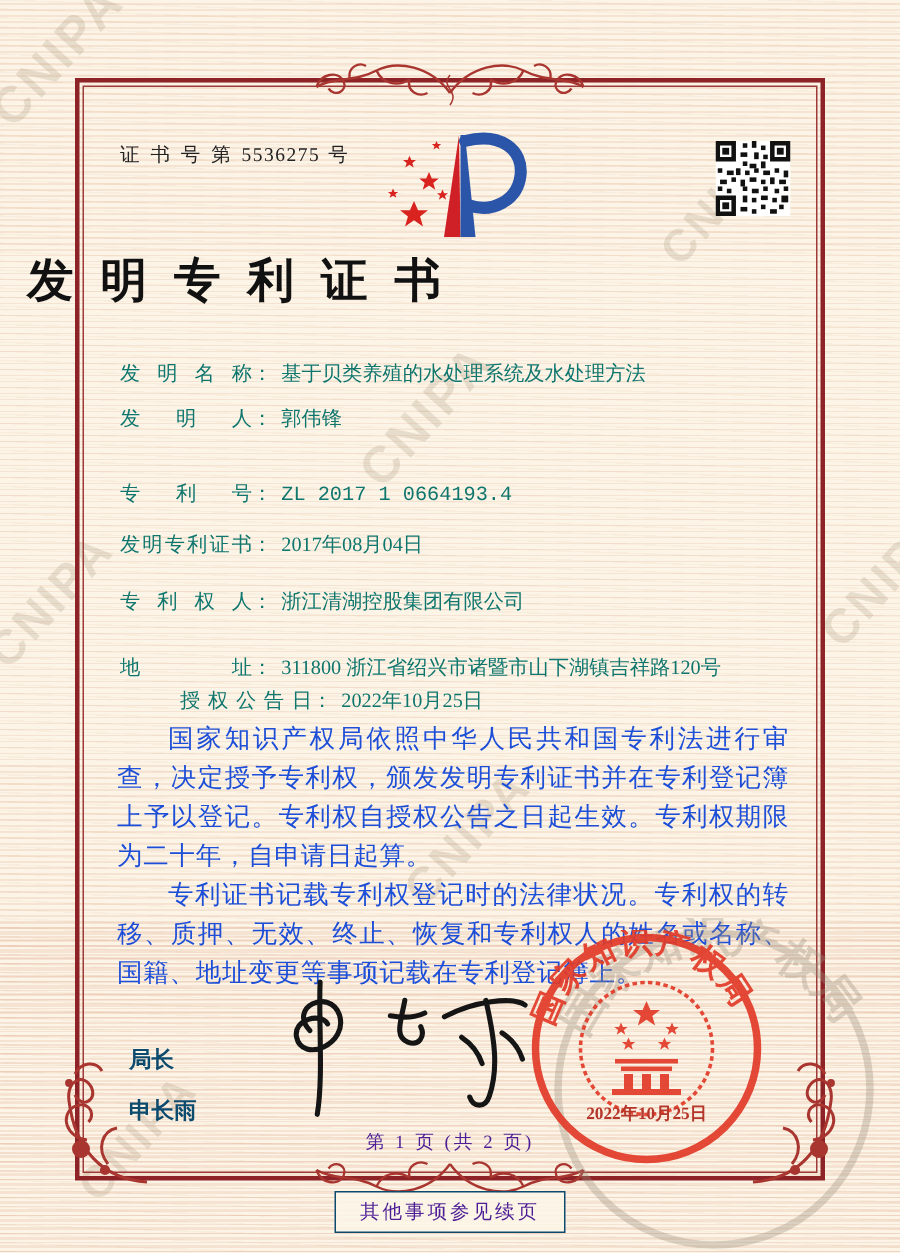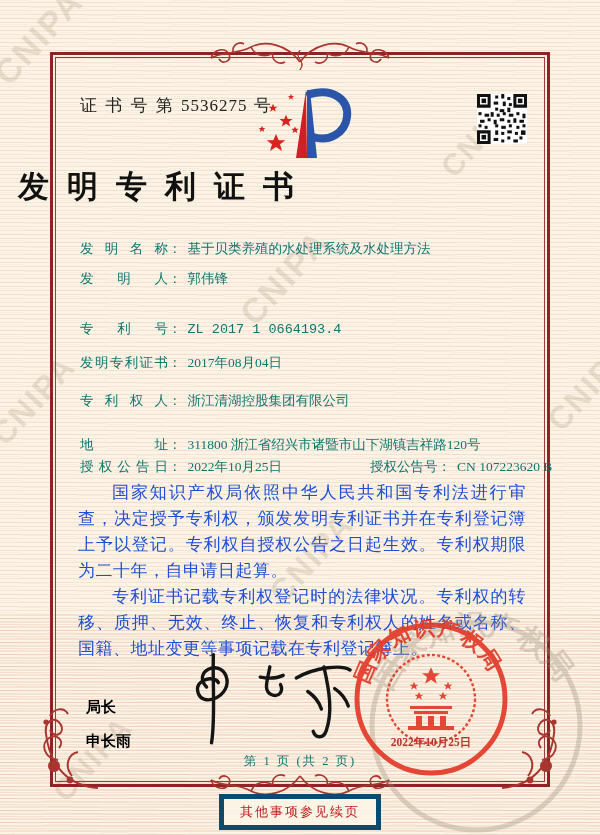--- a/index.html
+++ b/index.html
@@ -41,21 +41,21 @@
     position:absolute; left:50px; top:52px; width:500px; height:735px;
     border:3px solid #8e2327;
   }
   .frame::after {
     content:""; position:absolute; inset:2px;
     border:1px solid #9d3a3a;
   }
   .ornament { position:absolute; pointer-events:none; }
   .cert-no {
     position:absolute; left:80px; top:94px;
-    font-size:17px; letter-spacing:2px; color:#222;
+    font-size:13px; letter-spacing:2px; color:#222;
   }
   .cert-no .num { letter-spacing:1px; font-family:"Liberation Serif",serif; }
   .logo { position:absolute; left:250px; top:84px; }
   .qr { position:absolute; left:477px; top:94px; }
   .title {
     position:absolute; left:0; top:166px; width:100%;
     text-align:left; font-size:31px; font-weight:bold;
     letter-spacing:18px; text-indent:18px; color:#111;
   }
   .row {
@@ -72,33 +72,33 @@
   .second .flabel { width:auto; text-align-last:auto; }
   .paragraphs {
     position:absolute; left:78px; top:480px; width:448px;
     font-size:17px; line-height:26px; color:#1d4ed8;
     letter-spacing:0.5px; text-align:justify;
   }
   .paragraphs p { text-indent:2em; }
   .director {
     position:absolute; left:86px; top:690px;
     font-family:"Liberation Sans","DejaVu Sans",sans-serif;
-    font-weight:bold; font-size:15px; line-height:34px; color:#000000;
+    font-weight:bold; font-size:15px; line-height:34px; color:#0c4a6e;
   }
   .sig { position:absolute; left:175px; top:645px; transform:rotate(-2deg); }
   .ghost-seal { position:absolute; left:362px; top:612px; opacity:0.34; pointer-events:none; }
   .seal { position:absolute; left:352px; top:620px; opacity:0.92; }
   .pagenum {
     position:absolute; left:0; top:753px; width:100%;
-    text-align:center; font-size:12.5px; letter-spacing:2px; color:#0f766e;
+    text-align:center; font-size:12.5px; letter-spacing:2px; color:#4c1d95;
   }
   .note-box {
     position:absolute; left:50%; top:794px; transform:translateX(-50%);
-    border:5px solid #0c4a6e; background:rgba(252,246,232,0.85);
-    padding:4px 16px; font-size:13px; letter-spacing:2px; color:#b91c1c;
+    border:1px solid #0c4a6e; background:rgba(252,246,232,0.85);
+    padding:4px 16px; font-size:13px; letter-spacing:2px; color:#4c1d95;
   }
 </style>
 </head>
 <body>
 
 <div class="texture"></div>
 <div class="texture-bottom"></div>
 
 <span class="wm" style="left:-18px; top:18px; font-size:34px;">CNIPA</span>
 <span class="wm" style="left:430px; top:118px; font-size:30px;">CNIPA</span>
@@ -262,25 +262,22 @@
 </div>
 <div class="row" style="top:354px;">
   <span class="flabel">发明专利证书</span><span class="colon">：</span><span>2017年08月04日</span>
 </div>
 <div class="row" style="top:392px;">
   <span class="flabel">专利权人</span><span class="colon">：</span><span>浙江清湖控股集团有限公司</span>
 </div>
 <div class="row" style="top:436px;">
   <span class="flabel">地址</span><span class="colon">：</span><span>311800 浙江省绍兴市诸暨市山下湖镇吉祥路120号</span>
 </div>
-<div class="row" style="top:458px;">
+<div class="row" style="top:458px;margin-left:40px;">
   <span class="flabel">授权公告日</span><span class="colon">：</span><span>2022年10月25日</span>
-  <span class="second">
-    <span class="flabel">授权公告号</span><span class="colon">：</span><span>CN 107223620 B</span>
-  </span>
 </div>
 
 <div class="paragraphs">
   <p>国家知识产权局依照中华人民共和国专利法进行审查，决定授予专利权，颁发发明专利证书并在专利登记簿上予以登记。专利权自授权公告之日起生效。专利权期限为二十年，自申请日起算。</p>
   <p>专利证书记载专利权登记时的法律状况。专利权的转移、质押、无效、终止、恢复和专利权人的姓名或名称、国籍、地址变更等事项记载在专利登记簿上。</p>
 </div>
 
 <div class="director">
   <div>局长</div>
   <div>申长雨</div>

